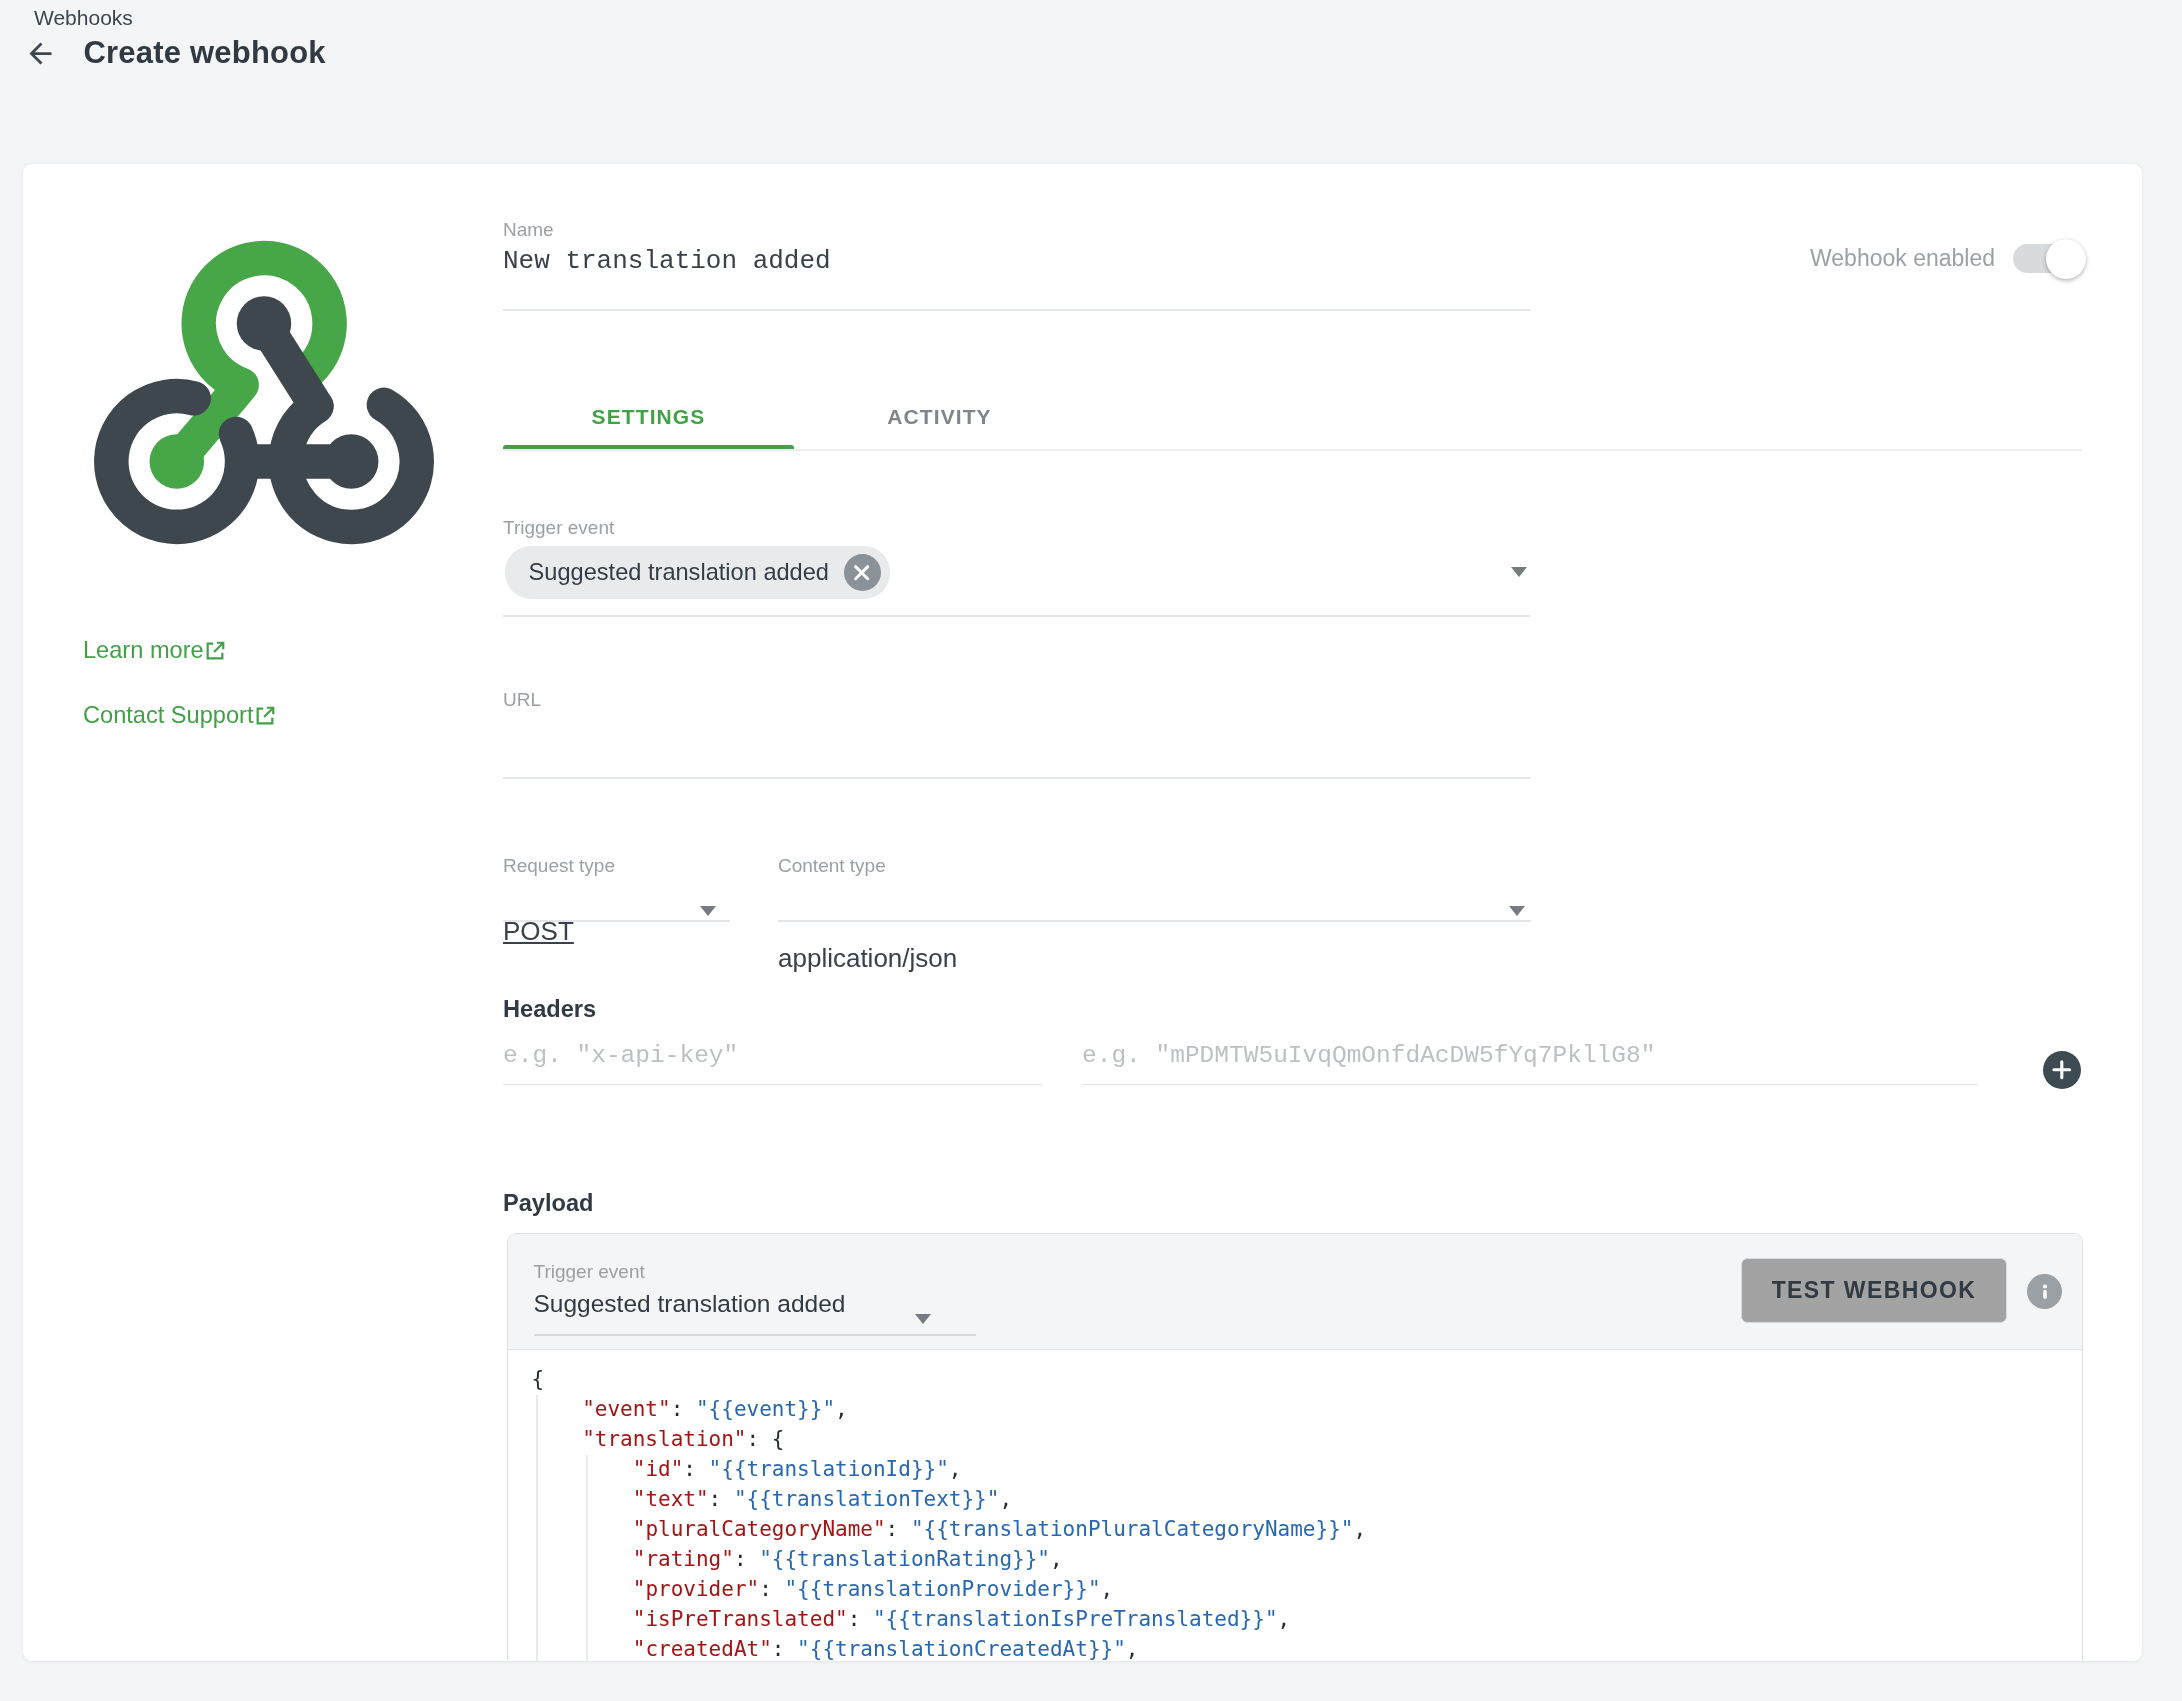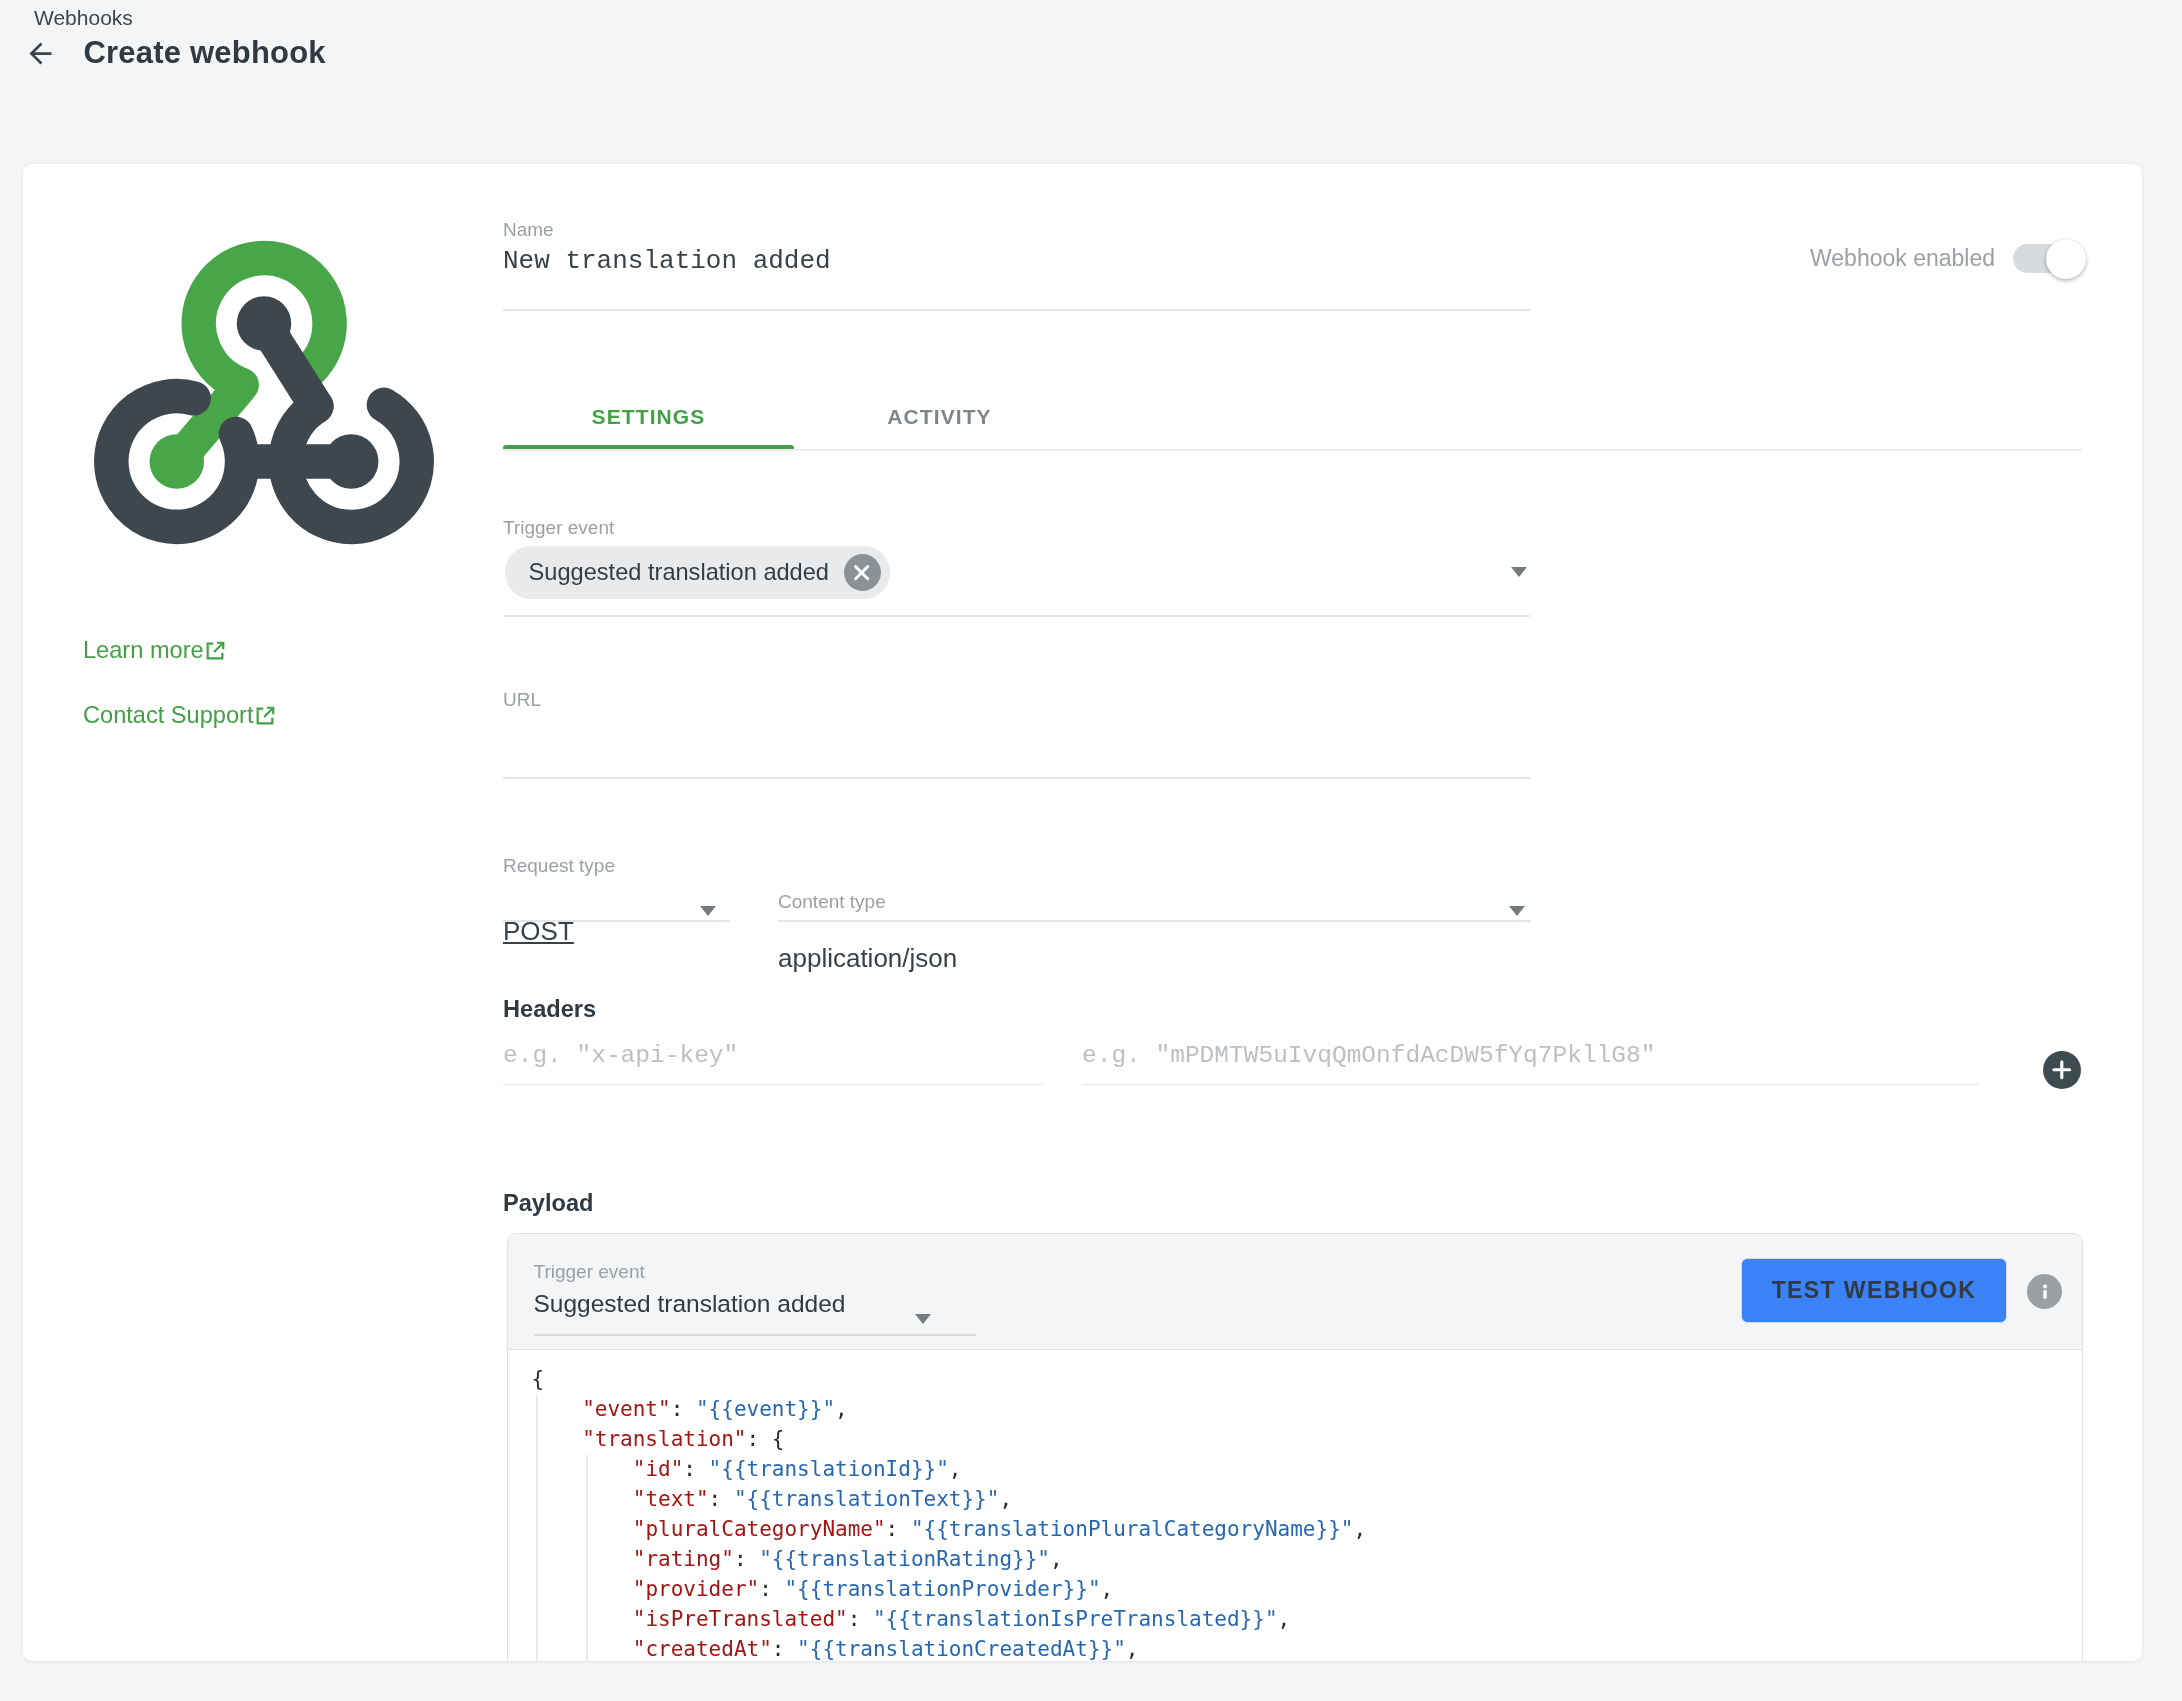--- a/index.html
+++ b/index.html
@@ -76,21 +76,21 @@
   
   .url-label{left:480px;top:525px;}
   .url-input{left:480px;top:553px;width:1027px;font-size:25.5px;}
   .url-line{left:480px;top:613px;width:1027px;}
 
   
   .req-label{left:480px;top:691px;}
   .req-value{left:480px;top:752px;text-decoration:underline;}
   .req-caret{left:677px;top:742px;}
   .req-line{left:480px;top:756px;width:227px;}
-  .ct-label{left:755px;top:691px;margin-top:36px;}
+  .ct-label{left:755px;top:691px;}
   .ct-value{left:755px;top:735px;margin-top:44px;}
   .ct-caret{left:1486px;top:742px;}
   .ct-line{left:755px;top:756px;width:753px;}
 
   
   .sec-title{position:absolute;font-size:23.6px;font-weight:700;color:#313A42;}
   .headers-title{left:480px;top:832px;}
   .hk-input{left:480px;top:878px;width:540px;font-size:24.5px;border-bottom:1.8px solid var(--line);padding-bottom:14.5px;}
   .hv-input{left:1059px;top:878px;width:896px;font-size:24.5px;border-bottom:1.8px solid var(--line);padding-bottom:14.5px;}
   .add-header{position:absolute;left:2020px;top:887px;width:38px;height:38px;border-radius:50%;
@@ -99,21 +99,21 @@
   
   .payload-title{left:480px;top:1026px;}
   .payload-box{position:absolute;left:484px;top:1069px;width:1576px;height:429px;
     border:0.9px solid #DFE2E4;border-radius:9px 9px 0 0;background:#fff;}
   .pb-header{position:absolute;left:0;top:0;right:0;height:116px;background:#F4F5F6;
     border-bottom:0.9px solid #E2E5E7;border-radius:8.2px 8.2px 0 0;}
   .te-label{left:25.5px;top:27px;}
   .te-value{position:absolute;left:25.5px;top:56px;font-size:24.5px;color:#313A42;}
   .te-caret{left:407px;top:80px;}
   .te-line{left:25.5px;top:100px;width:442px;background:#D8DBDD;}
-  .test-btn{position:absolute;left:1233px;top:23.6px;width:266px;height:65px;background:#3b82f6;
+  .test-btn{position:absolute;left:1233px;top:23.6px;width:266px;height:65px;background:#a3a3a3;
     border:1.8px solid #D9DCDE;border-radius:6.4px;display:flex;align-items:center;justify-content:center;
     font-size:23px;font-weight:700;letter-spacing:1.4px;color:#313A42;cursor:pointer;
     font-family:"Liberation Sans",sans-serif;}
   .info-btn{position:absolute;left:1519px;top:40px;width:35px;height:35px;border-radius:50%;
     background:#9AA0A4;display:flex;align-items:center;justify-content:center;cursor:pointer;}
 
   .code-area{position:absolute;left:0;right:0;top:117px;bottom:0;overflow:hidden;
     padding:12.7px 0 0 23.6px;font-family:"DejaVu Sans Mono","Liberation Mono",monospace;
     font-size:21px;line-height:30px;color:#242B31;cursor:text;}
   .code-line{white-space:pre;}

